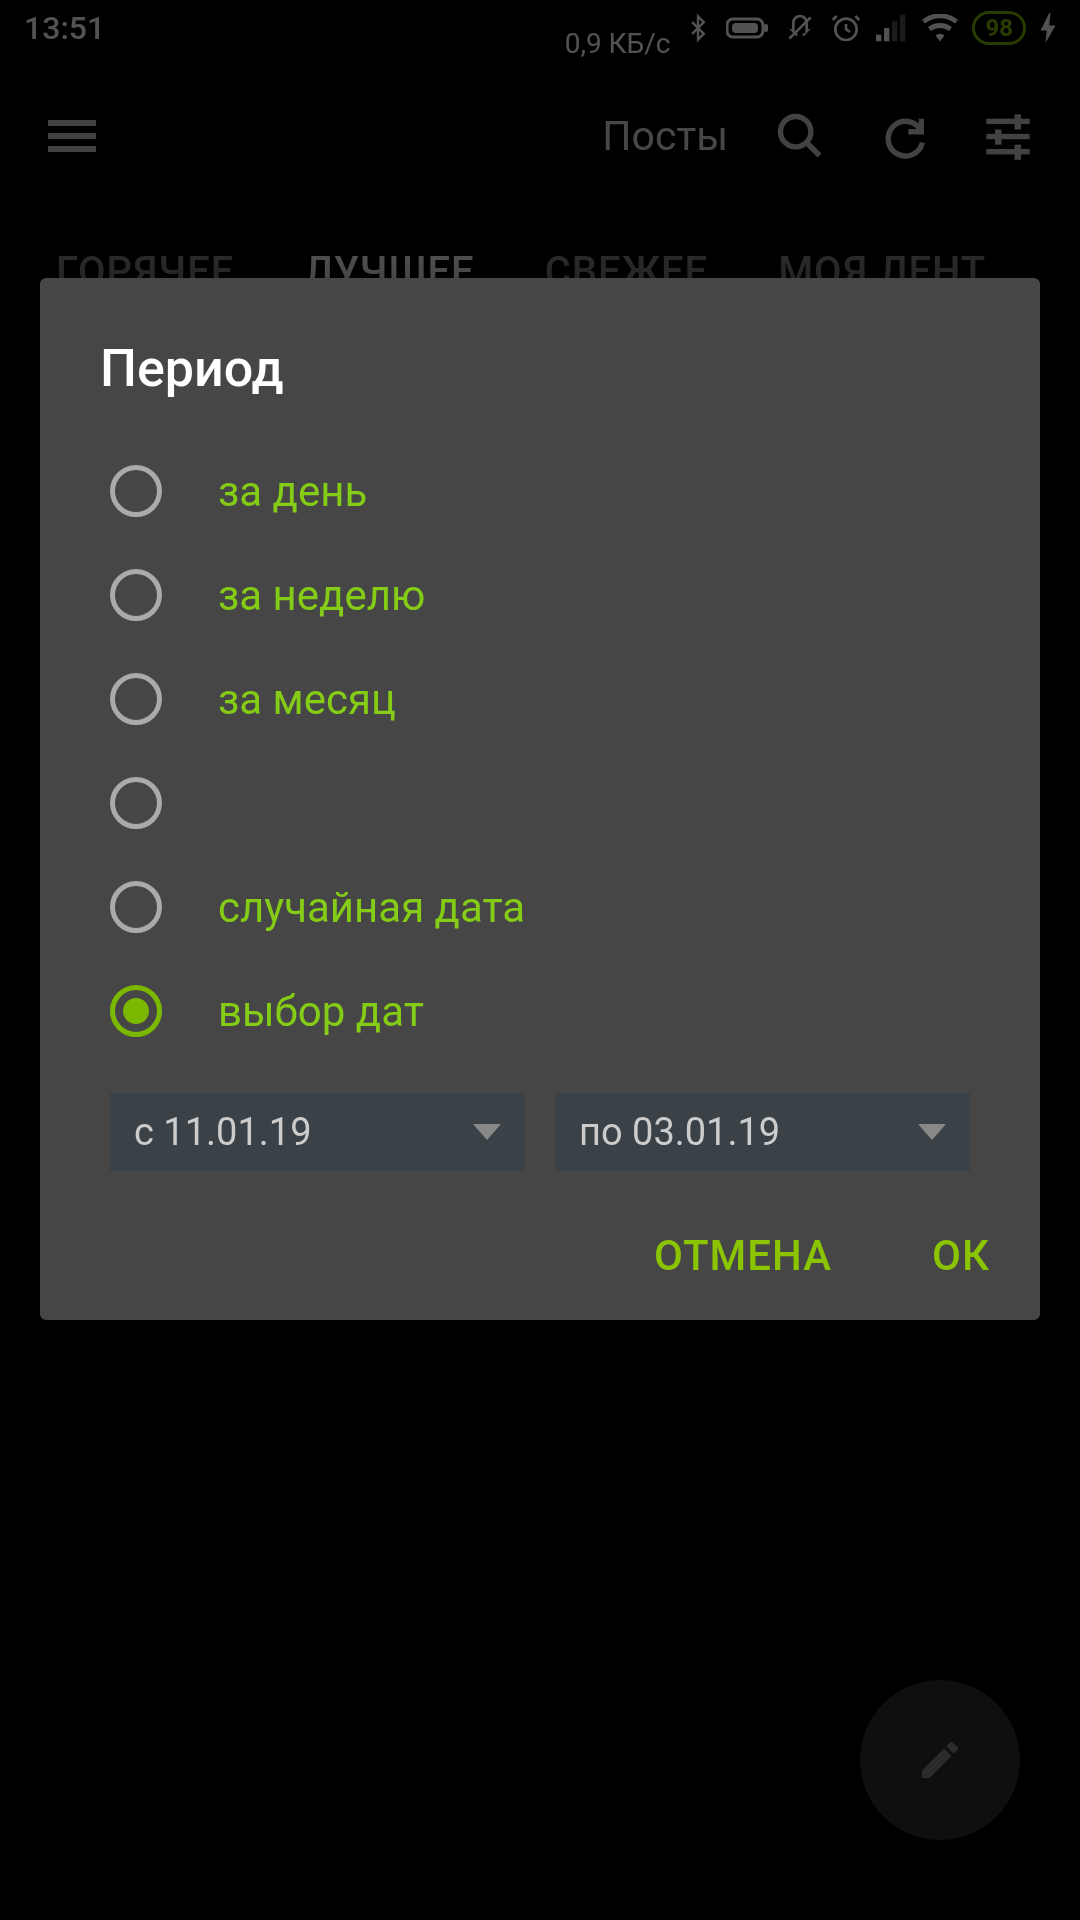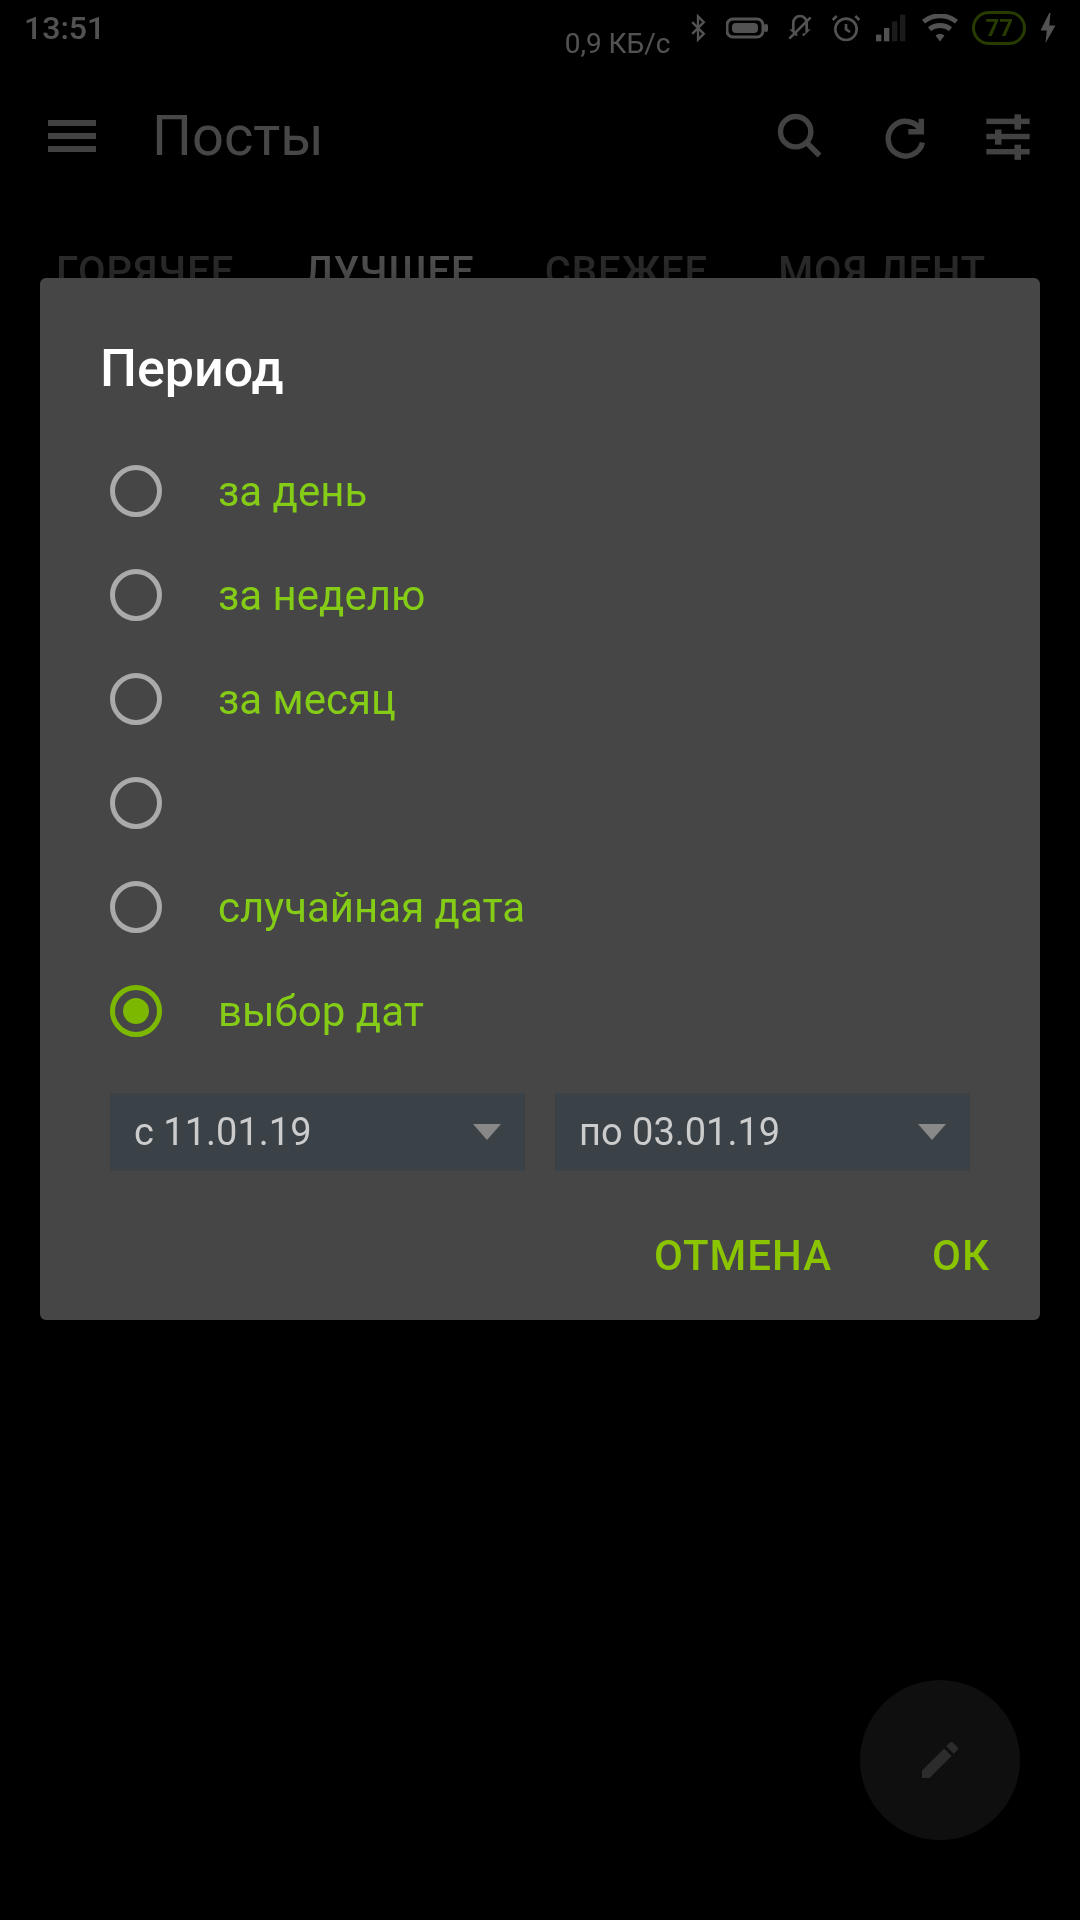--- a/index.html
+++ b/index.html
@@ -45,21 +45,21 @@
   z-index: 5;
 }
 .appbar {
   height: 160px;
   display: flex;
   align-items: center;
   gap: 40px;
   padding: 0 40px;
   color: #ccc;
 }
-.appbar .title { font-size: 56px; color: #ddd; flex: 1; margin-left: 8px; }
+.appbar .title { font-size: 41px; color: #ddd; flex: 1; margin-left: 8px; text-align: right; }
 .icon-btn { width: 64px; height: 64px; display: flex; align-items: center; justify-content: center; }
 
 .tabs {
   height: 110px;
   display: flex;
   align-items: center;
   gap: 70px;
   padding-left: 56px;
   overflow: hidden;
   white-space: nowrap;
@@ -199,21 +199,21 @@
           <rect x="12" y="5" width="4" height="15" fill="#555"></rect>
           <rect x="18" y="0" width="4" height="20" fill="#555"></rect>
         </svg>
     </span>
     <span class="status-icon-svg">
       <svg width="36" height="28" viewBox="0 0 24 18" fill="#fff">
           <path d="M12 18l3-4a5 5 0 00-6 0l3 4zm-6-7a10 10 0 0112 0l2-2.5a13 13 0 00-16 0L6 11zm-4-5a16 16 0 0120 0l2-2.5a19 19 0 00-24 0L2 6z"></path>
         </svg>
     </span>
     <span class="battery-pill">
-        <span>77</span>
+        <span>98</span>
       </span>
     <span class="status-icon-svg">
       <svg width="16" height="30" viewBox="0 0 12 24" fill="#fff">
           <path d="M7 0L0 14h5l-1 10 8-14H7l1-10z"></path>
         </svg>
     </span>
   </div>
 </div>
 
 <div class="appbar">

